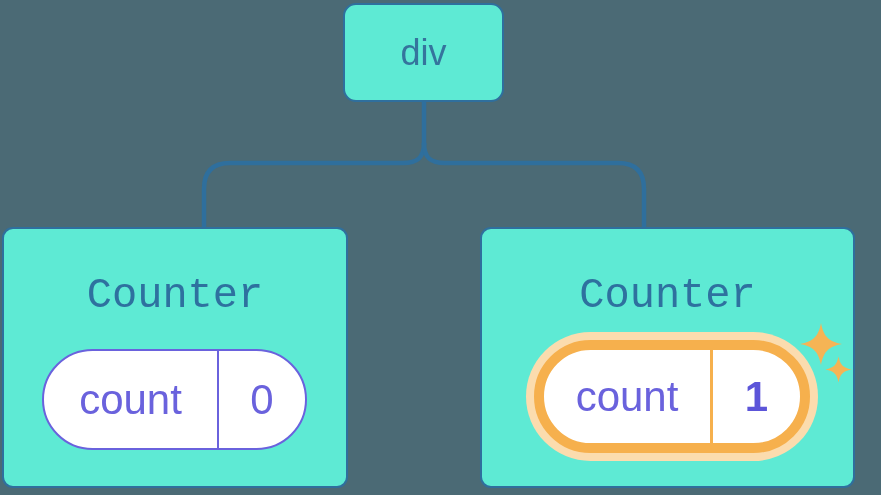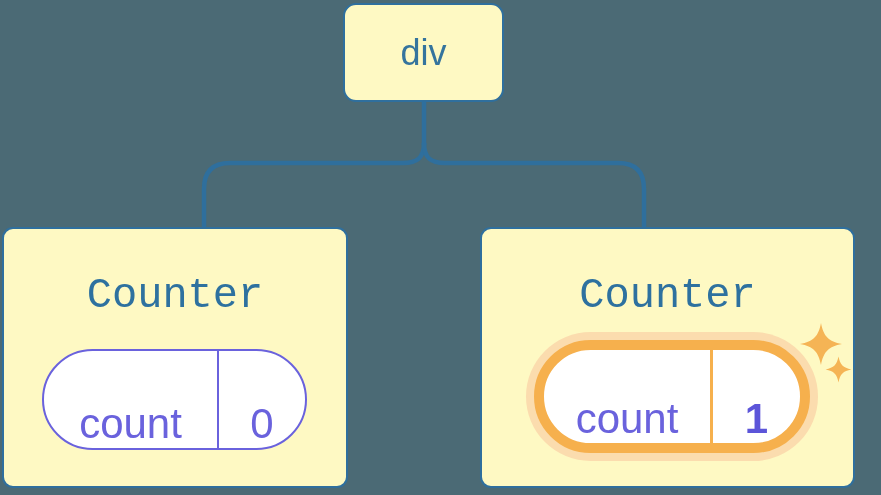--- a/index.html
+++ b/index.html
@@ -20,21 +20,21 @@
   }
   
   .connector {
     position: absolute;
     left: 0; top: 0;
     width: 881px; height: 495px;
   }
   
   .node-box {
     position: absolute;
-    background: #fef9c3;
+    background: #5eead4;
     border: 2.5px solid #2f6f9d;
     box-sizing: border-box;
   }
   .root-node {
     left: 343px; top: 3px;
     width: 161px; height: 99px;
     border-radius: 13px;
     display: flex;
     align-items: center;
     justify-content: center;
@@ -58,21 +58,21 @@
     font-weight: 500;
     color: #2e719f;
     font-family: Liberation Mono, monospace;
   }
   
   .pill {
     position: absolute;
     display: flex;
     box-sizing: border-box;
     background: #ffffff;
-    align-items: flex-end;
+    align-items: center;
   }
   .pill-plain {
     left: 38px; top: 120px;
     width: 265px; height: 101px;
     border: 2px solid #6a62dd;
     border-radius: 52px;
   }
   .pill-highlight {
     left: 52px; top: 111px;
     width: 276px; height: 113px;

